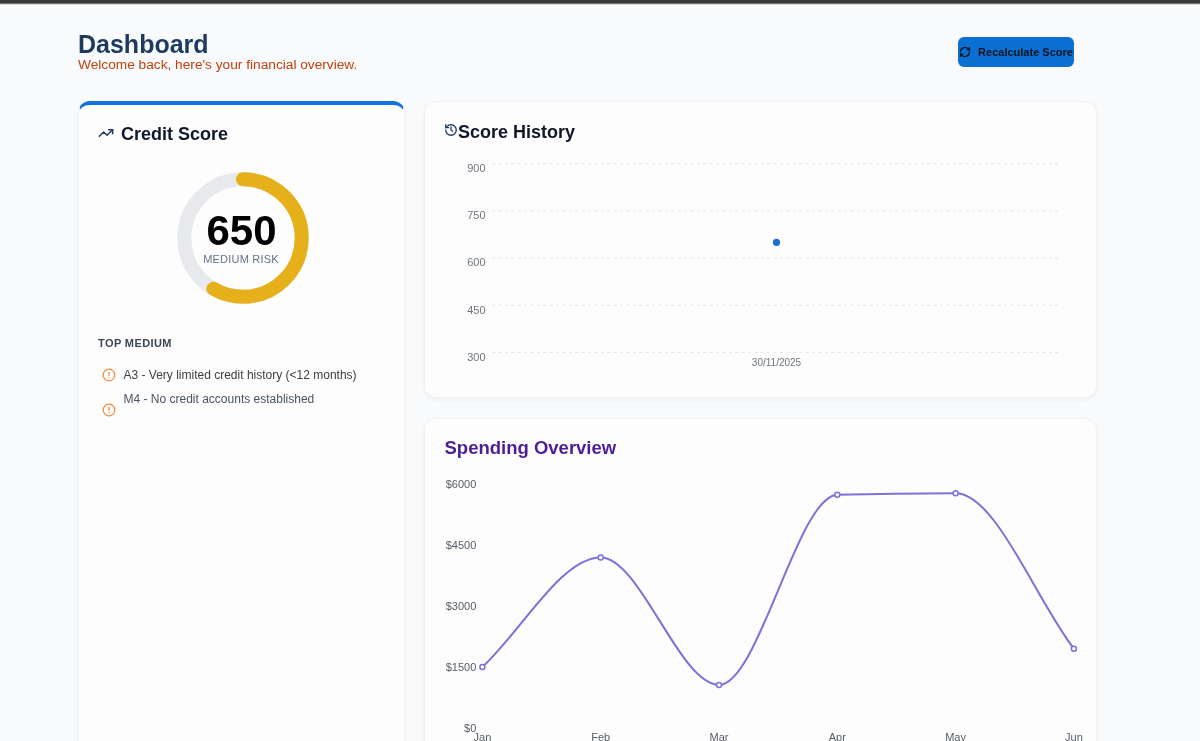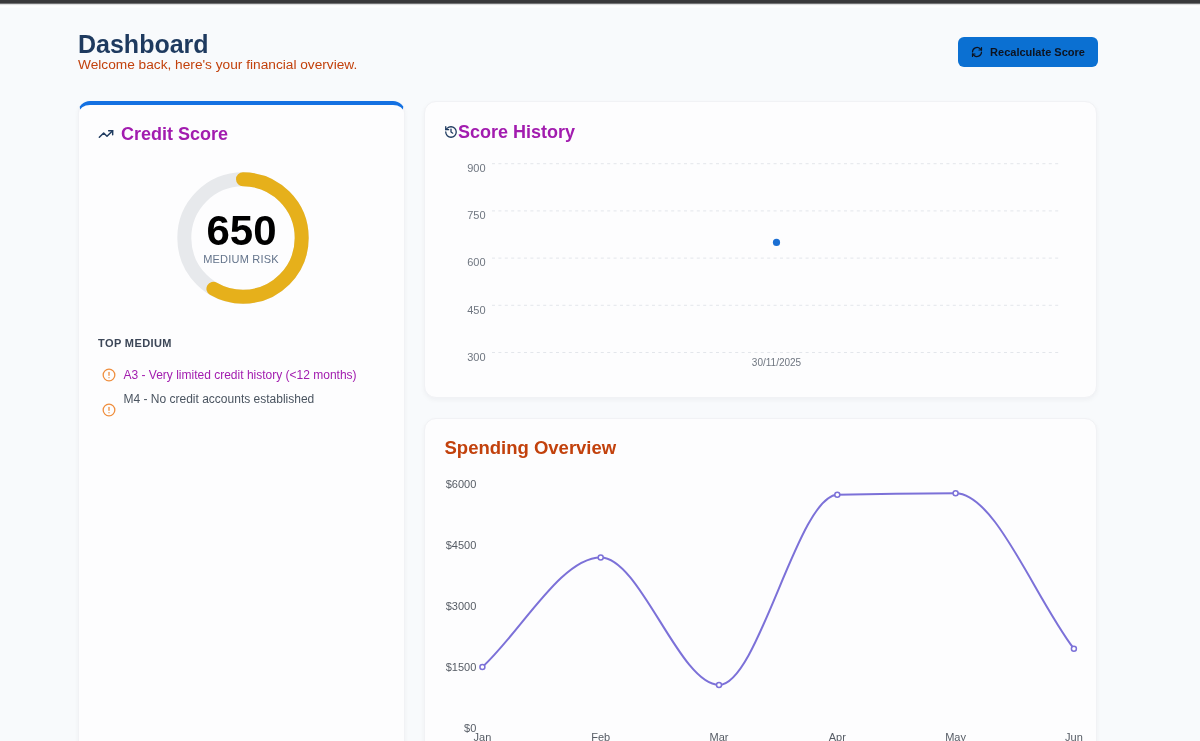--- a/index.html
+++ b/index.html
@@ -9,25 +9,25 @@
     background:#f8fafc;
     position:relative;
   }
   .topbar { position:absolute; left:0; top:0; width:1200px; height:8px;
     background:linear-gradient(180deg,#39393b 0px,#39393b 3px,#e8e9ea 4.6px,#ffffff 5.8px,#fafbfc 8px); z-index:5; }
   .card { position:absolute; background:#fdfdfe; border:1px solid #f1f2f5;
     border-radius:12px; box-shadow:0 2px 5px rgba(15,23,42,.045); }
   h1 { position:absolute; left:78px; top:32px; font-size:25px; font-weight:700;
     color:#1e3a5f; line-height:1; }
   .subtitle { position:absolute; left:78px; top:57.8px; font-size:13.7px; color:#c2410c; line-height:1; }
-  .btn { position:absolute; left:958px; top:37px; width:140px; height:30px;
+  .btn { position:absolute; left:958px; top:37px; width:116px; height:30px;
     background:#0b70d2; border-radius:6px; display:flex; align-items:center;
     justify-content:center; gap:7px; color:#0d1320; font-size:11px; font-weight:700; }
-  .card-title { position:absolute; display:flex; align-items:center;
-    font-size:18px; font-weight:700; color:#a21caf; line-height:1; }
+  .card-title { position:absolute; display:flex; align-items:flex-start;
+    font-size:18px; font-weight:700; color:#0f172a; line-height:1; }
   .abs { position:absolute; }
 </style>
 </head>
 <body>
 <div class="topbar"></div>
 <h1>Dashboard</h1>
 <div class="subtitle">Welcome back, here's your financial overview.</div>
 <div class="btn">
   <svg width="12" height="12" viewBox="0 0 24 24" fill="none" stroke="#0d1320" stroke-width="2.4" stroke-linecap="round" stroke-linejoin="round">
       <path d="M3 12a9 9 0 0 1 15.3-6.4L21 8"></path>
@@ -53,21 +53,21 @@
 <div class="abs" style="left:141.5px; top:210px; width:200px; text-align:center; font-size:42px; font-weight:700; color:#000000; line-height:1;">650</div>
 <div class="abs" style="left:141px; top:253.6px; width:200px; text-align:center; font-size:11px; color:#64748b; letter-spacing:0.2px; line-height:1;">MEDIUM RISK</div>
 <div class="abs" style="left:98px; top:337.5px; font-size:11px; font-weight:700; color:#3c4657; letter-spacing:0.4px; line-height:1;">TOP MEDIUM</div>
 <div class="abs" style="left:102px; top:367.5px;">
   <svg width="14" height="14" viewBox="0 0 24 24" fill="none" stroke="#ef8e3d" stroke-width="2.2" stroke-linecap="round">
       <circle cx="12" cy="12" r="10"></circle>
       <line x1="12" y1="7.5" x2="12" y2="12.5"></line>
       <line x1="12" y1="16.5" x2="12.01" y2="16.5"></line>
     </svg>
 </div>
-<div class="abs" style="left:123.5px; top:369px; font-size:12px; color:#a21caf; line-height:1;">A3 - Very limited credit history (&lt;12 months)</div>
+<div class="abs" style="left:123.5px; top:369px; font-size:12px; color:#404040; line-height:1;">A3 - Very limited credit history (&lt;12 months)</div>
 <div class="abs" style="left:102px; top:402.5px;">
   <svg width="14" height="14" viewBox="0 0 24 24" fill="none" stroke="#ef8e3d" stroke-width="2.2" stroke-linecap="round">
       <circle cx="12" cy="12" r="10"></circle>
       <line x1="12" y1="7.5" x2="12" y2="12.5"></line>
       <line x1="12" y1="16.5" x2="12.01" y2="16.5"></line>
     </svg>
 </div>
 <div class="abs" style="left:123.5px; top:393px; font-size:12px; color:#4a5460; line-height:1;">M4 - No credit accounts established</div>
 
 <div class="card" style="left:424px; top:101px; width:673px; height:297px;"></div>
@@ -92,21 +92,21 @@
     <line x1="68" y1="109.9" x2="637" y2="109.9"></line>
     <line x1="68" y1="157.1" x2="637" y2="157.1"></line>
     <line x1="68" y1="204.3" x2="637" y2="204.3"></line>
     <line x1="68" y1="251.5" x2="637" y2="251.5"></line>
   </g>
   <circle cx="352.5" cy="141.4" r="3.6" fill="#1b6fd3"></circle>
   <text x="352.5" y="264.5" font-family="Liberation Sans, sans-serif" font-size="10" fill="#6f7680" text-anchor="middle">30/11/2025</text>
 </svg>
 
 <div class="card" style="left:424px; top:418px; width:673px; height:470px;"></div>
-<div class="abs" style="left:444.5px; top:438.5px; font-size:18.5px; font-weight:700; color:#c2410c; line-height:1;">Spending Overview</div>
+<div class="abs" style="left:444.5px; top:438.5px; font-size:18.5px; font-weight:700; color:#4c1d95; line-height:1;">Spending Overview</div>
 <svg class="abs" style="left:424px; top:418px;" width="673" height="323" viewBox="0 0 673 323">
   <g font-family="Liberation Sans, sans-serif" font-size="11" fill="#565c65" text-anchor="end">
     <text x="52.3" y="70.3">$6000</text>
     <text x="52.3" y="131.2">$4500</text>
     <text x="52.3" y="192.1">$3000</text>
     <text x="52.3" y="253.0">$1500</text>
     <text x="52.3" y="313.9">$0</text>
   </g>
   <path d="M58.4 249.0 C97.8 212.5 561.3 557.4 600.7 557.4" fill="none" stroke="none"></path>
   <path d="M58.4 249.0 C97.8 212.5 137.3 139.4 176.7 139.4 C216.1 139.4 255.6 266.9 295.0 266.9 C334.4 266.9 373.9 77.9 413.3 76.8 C452.7 75.7 492.2 75.2 531.6 75.2 C571.0 75.2 610.5 178.9 649.9 230.7" fill="none" stroke="#7c71d8" stroke-width="2"></path>

